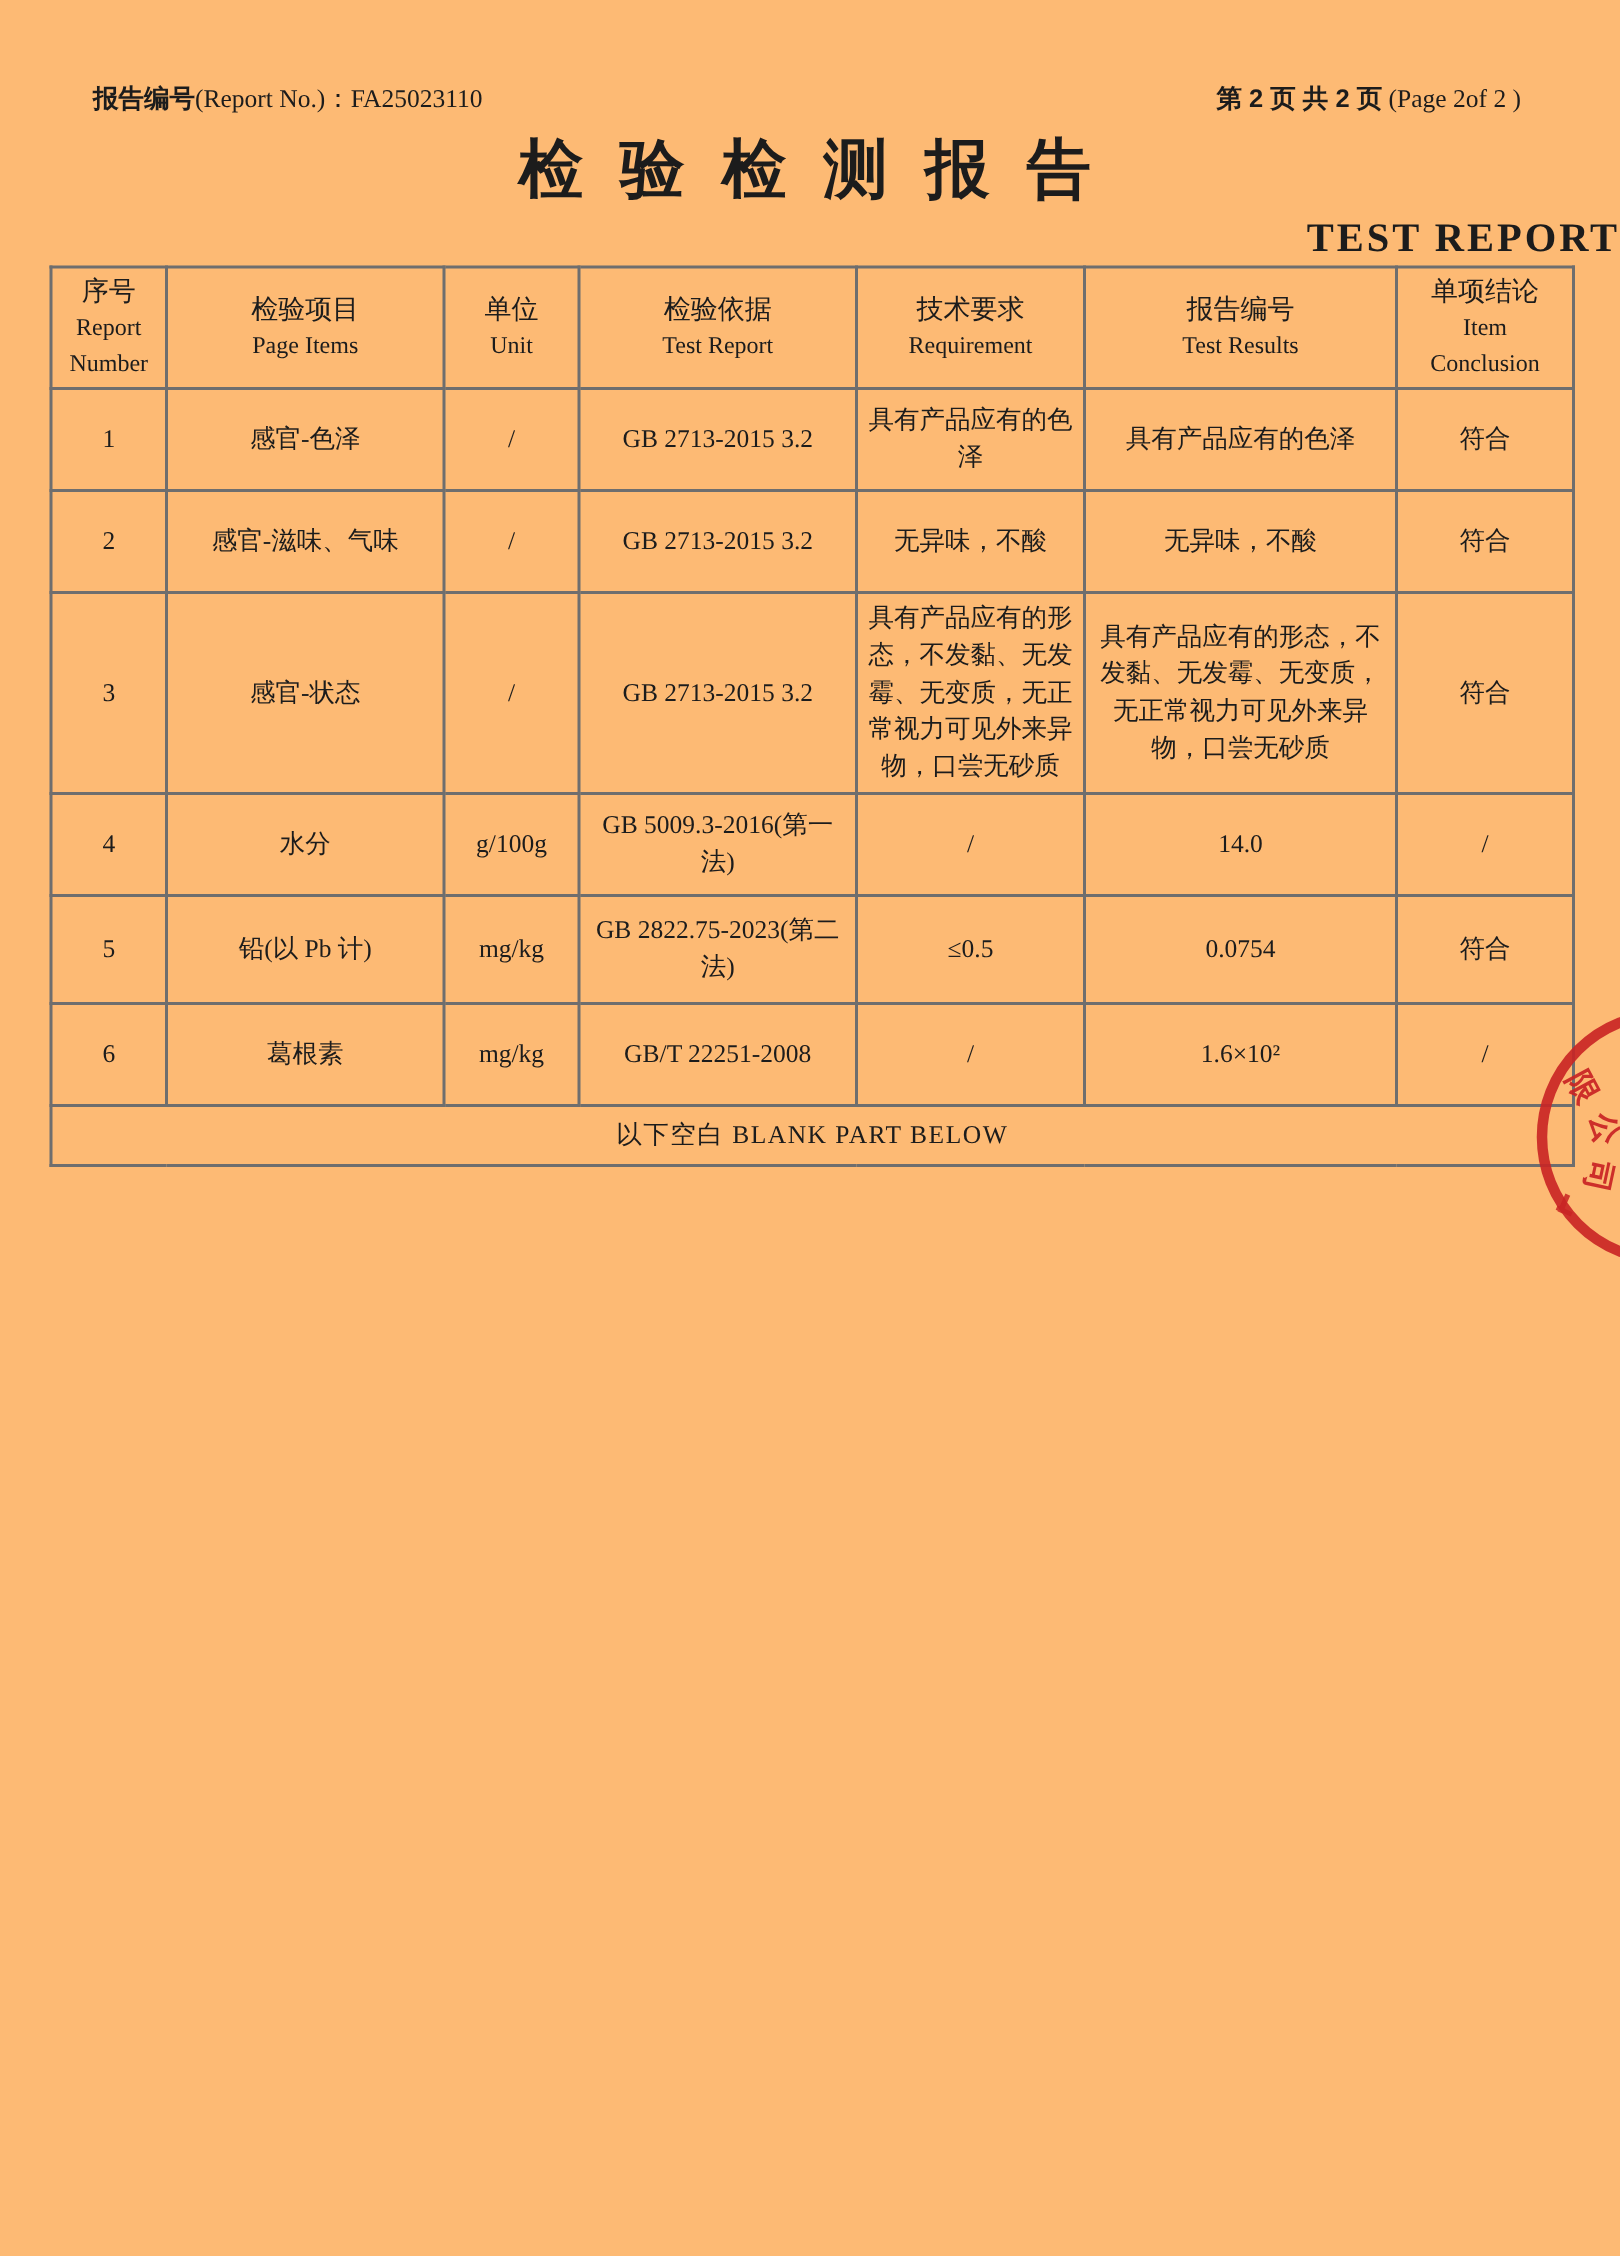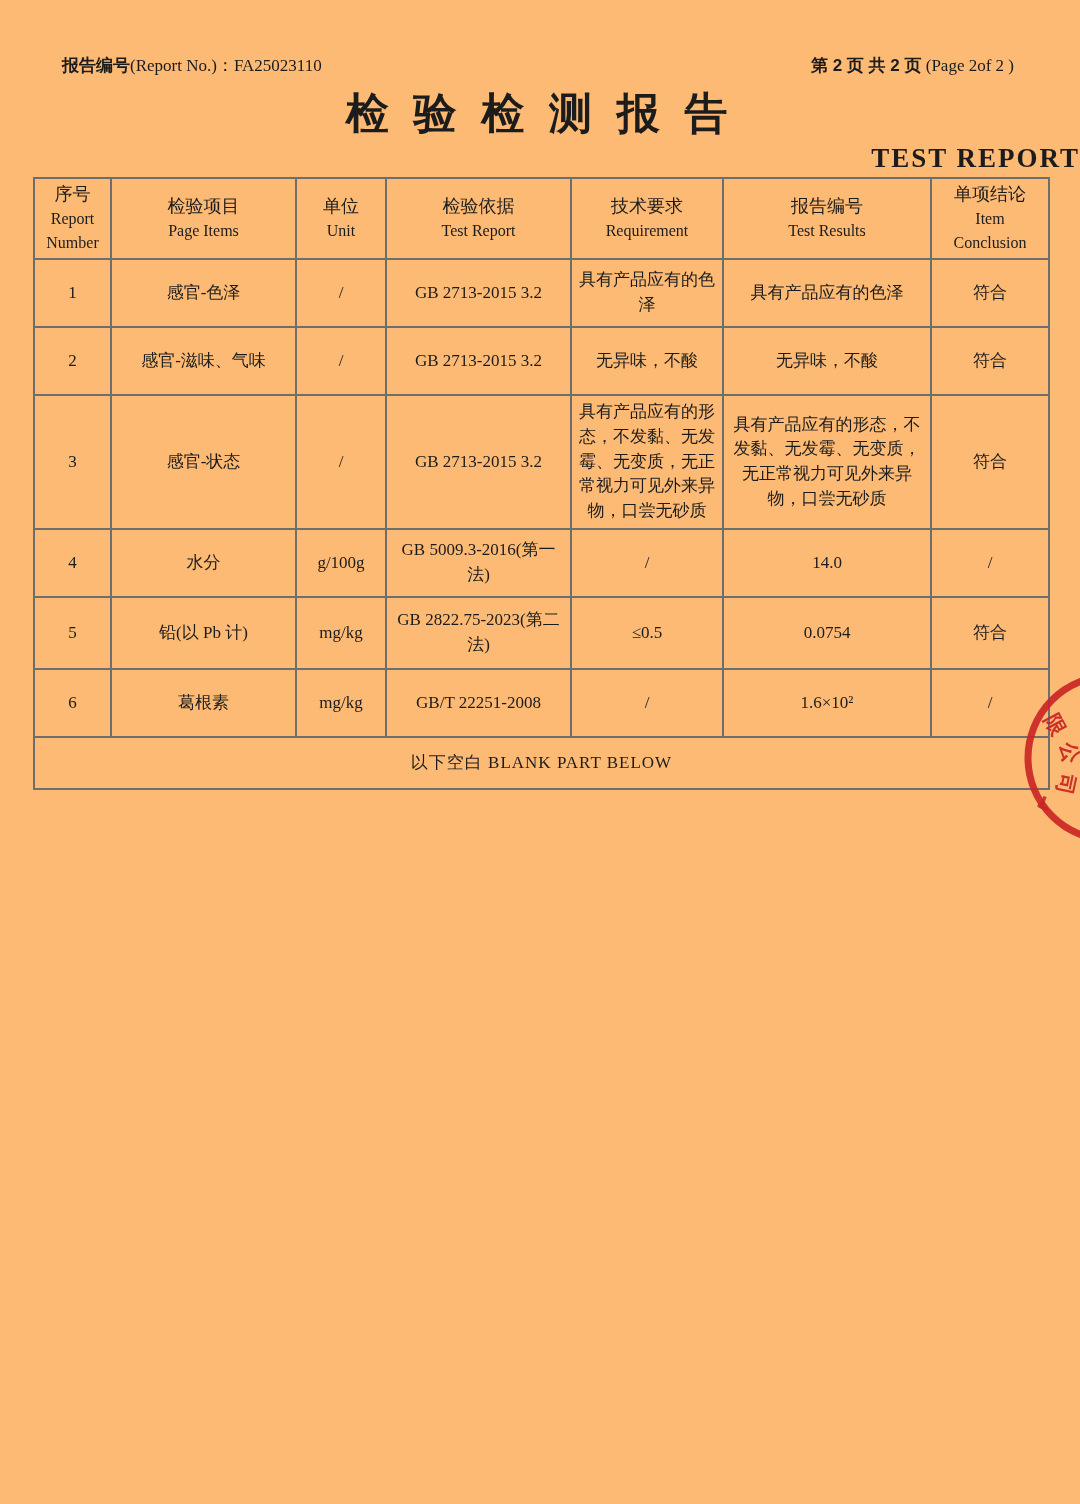--- a/index.html
+++ b/index.html
@@ -194,21 +194,21 @@
       </tr>
       <tr style="height:68px">
         <td>6</td>
         <td>葛根素</td>
         <td>mg/kg</td>
         <td class="method">GB/T 22251-2008</td>
         <td>/</td>
         <td class="sans">1.6×10²</td>
         <td>/</td>
       </tr>
-      <tr style="height:52px">
+      <tr style="height:40px">
         <td class="footer-cell" colspan="7">以下空白 BLANK PART BELOW</td>
       </tr>
     </tbody>
   </table>
 
   <div class="stamp-wrap">
     <svg width="75" height="230" viewBox="0 0 75 230" xmlns="http://www.w3.org/2000/svg">
       <circle cx="105" cy="130" r="82" fill="none" stroke="#c92424" stroke-width="7" opacity="0.9"></circle>
       <g fill="#c92424" opacity="0.92" font-family="Liberation Serif, DejaVu Serif, serif" font-size="21" font-weight="bold" text-anchor="middle">
         <text transform="translate(44,100) rotate(62)">限</text>

